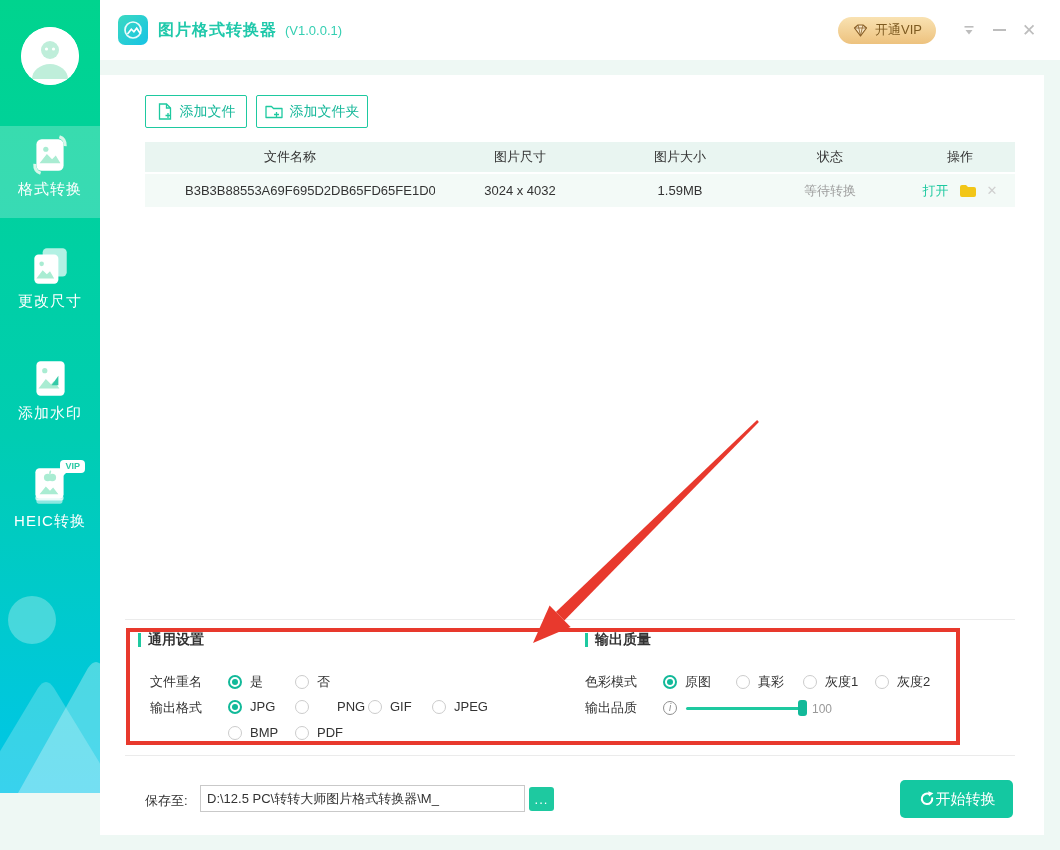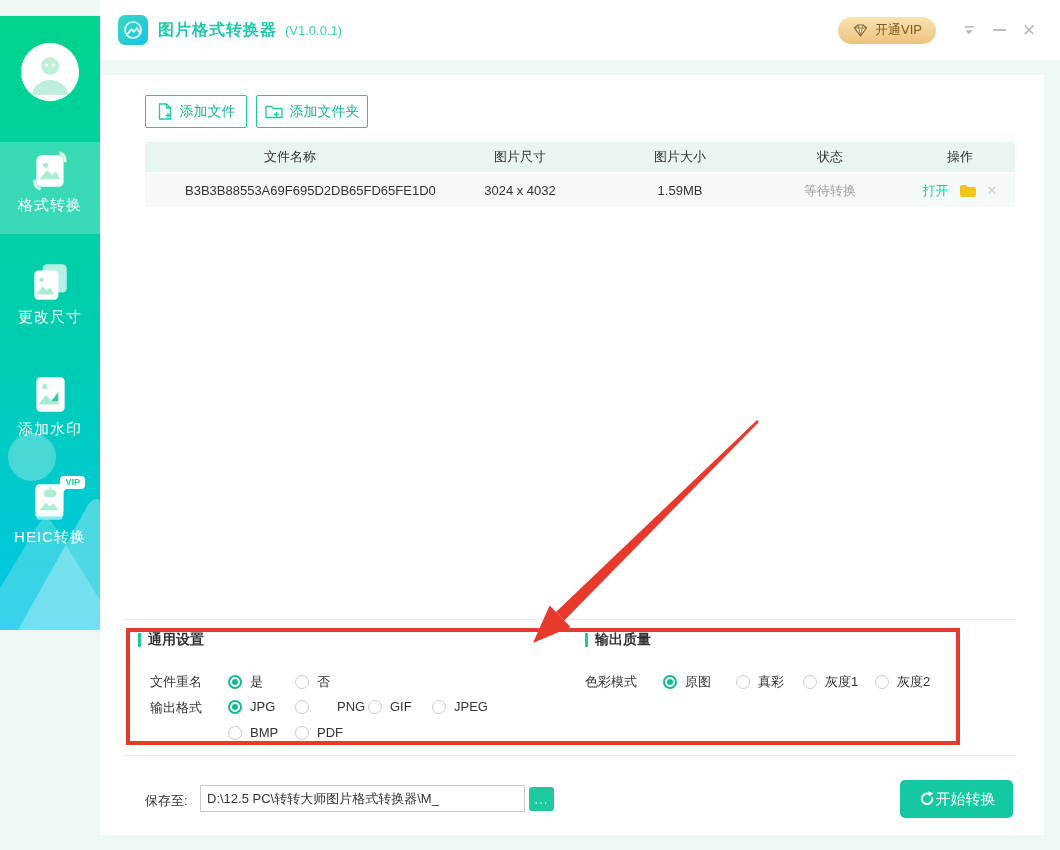--- a/index.html
+++ b/index.html
@@ -1,21 +1,21 @@
 <!DOCTYPE html>
 <html><head>
 <meta charset="utf-8">
 <style>
   * { margin:0; padding:0; box-sizing:border-box; }
   html,body { width:1060px; height:850px; overflow:hidden; }
   body { font-family:"Liberation Sans","DejaVu Sans",sans-serif; color:#333; }
   #app { position:relative; width:1060px; height:850px; background:#eef8f4; overflow:hidden; }
 
   
-  #sidebar { position:absolute; left:0; top:16px; width:100px; height:614px;
+  #sidebar { position:absolute; left:0; top:0; width:100px; height:793px;
     background:linear-gradient(180deg,#00d48e 0%, #00cdb2 55%, #00c6e9 100%); z-index:5; }
   .avatar-wrap { position:absolute; left:21px; top:27px; width:58px; height:58px; border-radius:50%;
     overflow:hidden; background:#fff; cursor:pointer; }
   .nav-item { position:absolute; left:0; width:100px; height:92px; text-align:center; cursor:pointer; }
   .nav-item.active { background:rgba(255,255,255,0.22); }
   .nav-icon { display:block; margin:6px auto 2px; width:46px; height:46px; position:relative; }
   .nav-label { display:block; color:#fff; font-size:15px; letter-spacing:1px; }
   .vip-badge { position:absolute; top:-4px; right:-12px; background:#fff; color:#2bc9a4;
     font-size:9px; font-weight:bold; padding:1px 5px; border-radius:4px; line-height:11px; }
   .vip-badge:after { content:""; position:absolute; left:3px; bottom:-3px; border:3px solid transparent;
@@ -314,20 +314,28 @@
       <span class="opt" style="left:703px;">
         <span class="radio"></span>
         <span>灰度1</span>
       </span>
       <span class="opt" style="left:775px;gap:8px;">
         <span class="radio"></span>
         <span>灰度2</span>
       </span>
     </div>
 
+    <div class="s-row" style="top:624px;">
+      <span class="s-label" style="left:485px;">输出品质</span>
+      <span class="info-circle" style="left:563px; top:2px;">i</span>
+      <span class="slider-track" style="left:586px; top:8px;">
+        <span class="slider-handle"></span>
+      </span>
+      <span class="slider-value" style="left:712px; top:3px;">100</span>
+    </div>
 
     <div class="divider" id="divider2"></div>
 
     <span class="save-label">保存至:</span>
     <input id="path-input" type="text" value="D:\12.5 PC\转转大师图片格式转换器\M_" style="">
     <button id="browse-btn">...</button>
     <button id="start-btn">
       <svg width="18" height="18" viewBox="0 0 18 18">
         <path d="M11.6 4.3 A5.2 5.2 0 1 0 14.2 8.2" stroke="#fff" stroke-width="2" fill="none" stroke-linecap="round"></path>
         <path d="M10.2 1.2 L15.4 3.2 L11.0 6.6 Z" fill="#fff"></path>

